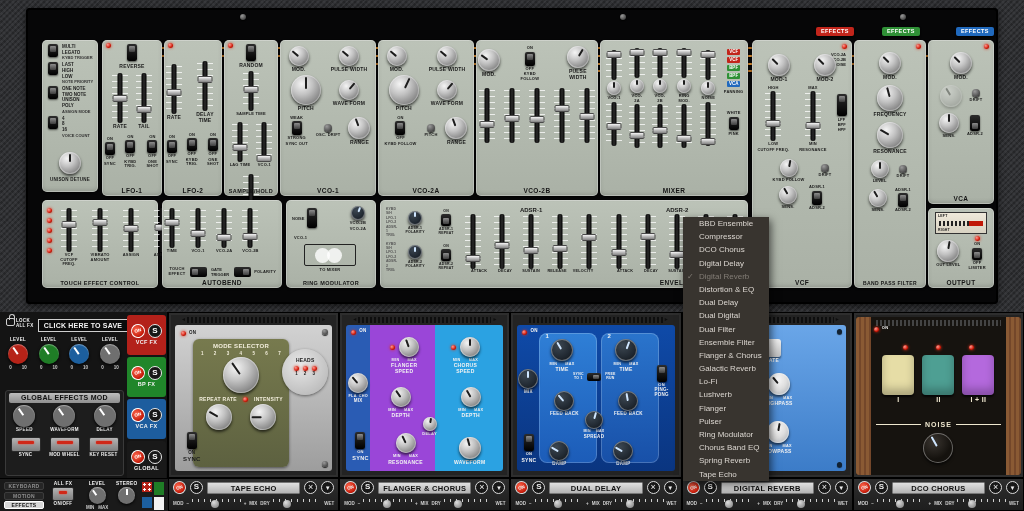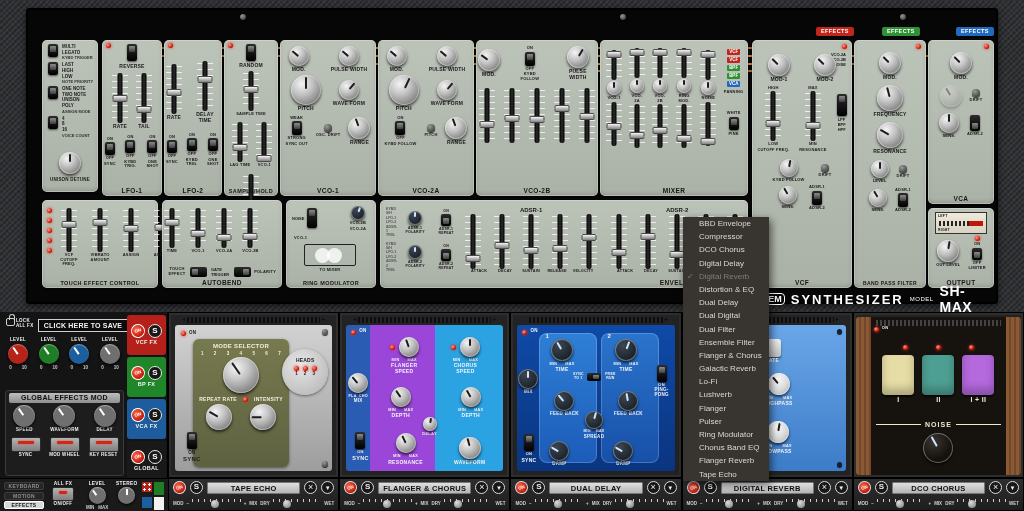--- a/index.html
+++ b/index.html
@@ -993,27 +993,20 @@
           </div>
         </div>
       <div class="tgunit" style="margin-top:40px">
         <span class="screw" style="width:8px;height:8px"></span>
         <span class="lbl" style="font-size:4px">SLOP</span>
       </div>
     </div>
     <div class="title" style="text-align:right;padding-right:30px">ENVELOPE GEN.</div>
   </div>
 
-  <div class="abs brandrow">
-    <span class="mouse"></span>
-    <span class="emlogo">EM</span>
-    <span class="brandtitle">SYNTHESIZER</span>
-    <span class="modellbl">MODEL</span>
-    <span class="modelname">SH-MAX</span>
-  </div>
 
   <div class="abs leftpanel">
     <span class="lockico"></span>
     <span class="wlbl" style="position:absolute;left:16px;top:7px;width:24px;font-size:4.5px;text-align:left">LOCK ALL FX</span>
     <div class="savebtn">CLICK HERE TO SAVE</div>
     <div class="abs" style="left:4px;top:26px;width:120px;display:flex;justify-content:space-between">
 
     <div class="tgunit" style="width:28px">
           <span class="wlbl" style="font-size:4.5px">LEVEL</span>
           <span class="cknob" style="background: rgb(182, 35, 24);"></span>
@@ -1547,21 +1540,21 @@
           </span>
           <span class="mm">WET</span>
         </div>
       </div>
     </div>
 
   <div class="dropdown">
 
   <div class="dd-item">
         <span class="dd-check"></span>
-        <span>BBD Envelope</span>
+        <span>BBD Ensemble</span>
       </div>
       <div class="dd-item">
         <span class="dd-check"></span>
         <span>Compressor</span>
       </div>
       <div class="dd-item">
         <span class="dd-check"></span>
         <span>DCO Chorus</span>
       </div>
       <div class="dd-item">
@@ -1619,21 +1612,21 @@
       <div class="dd-item">
         <span class="dd-check"></span>
         <span>Ring Modulator</span>
       </div>
       <div class="dd-item">
         <span class="dd-check"></span>
         <span>Chorus Band EQ</span>
       </div>
       <div class="dd-item">
         <span class="dd-check"></span>
-        <span>Flanger Reverb</span>
+        <span>Spring Reverb</span>
       </div>
       <div class="dd-item">
         <span class="dd-check"></span>
         <span>Tape Echo</span>
       </div>
     </div>
 
 </div>
 
 </body></html>

